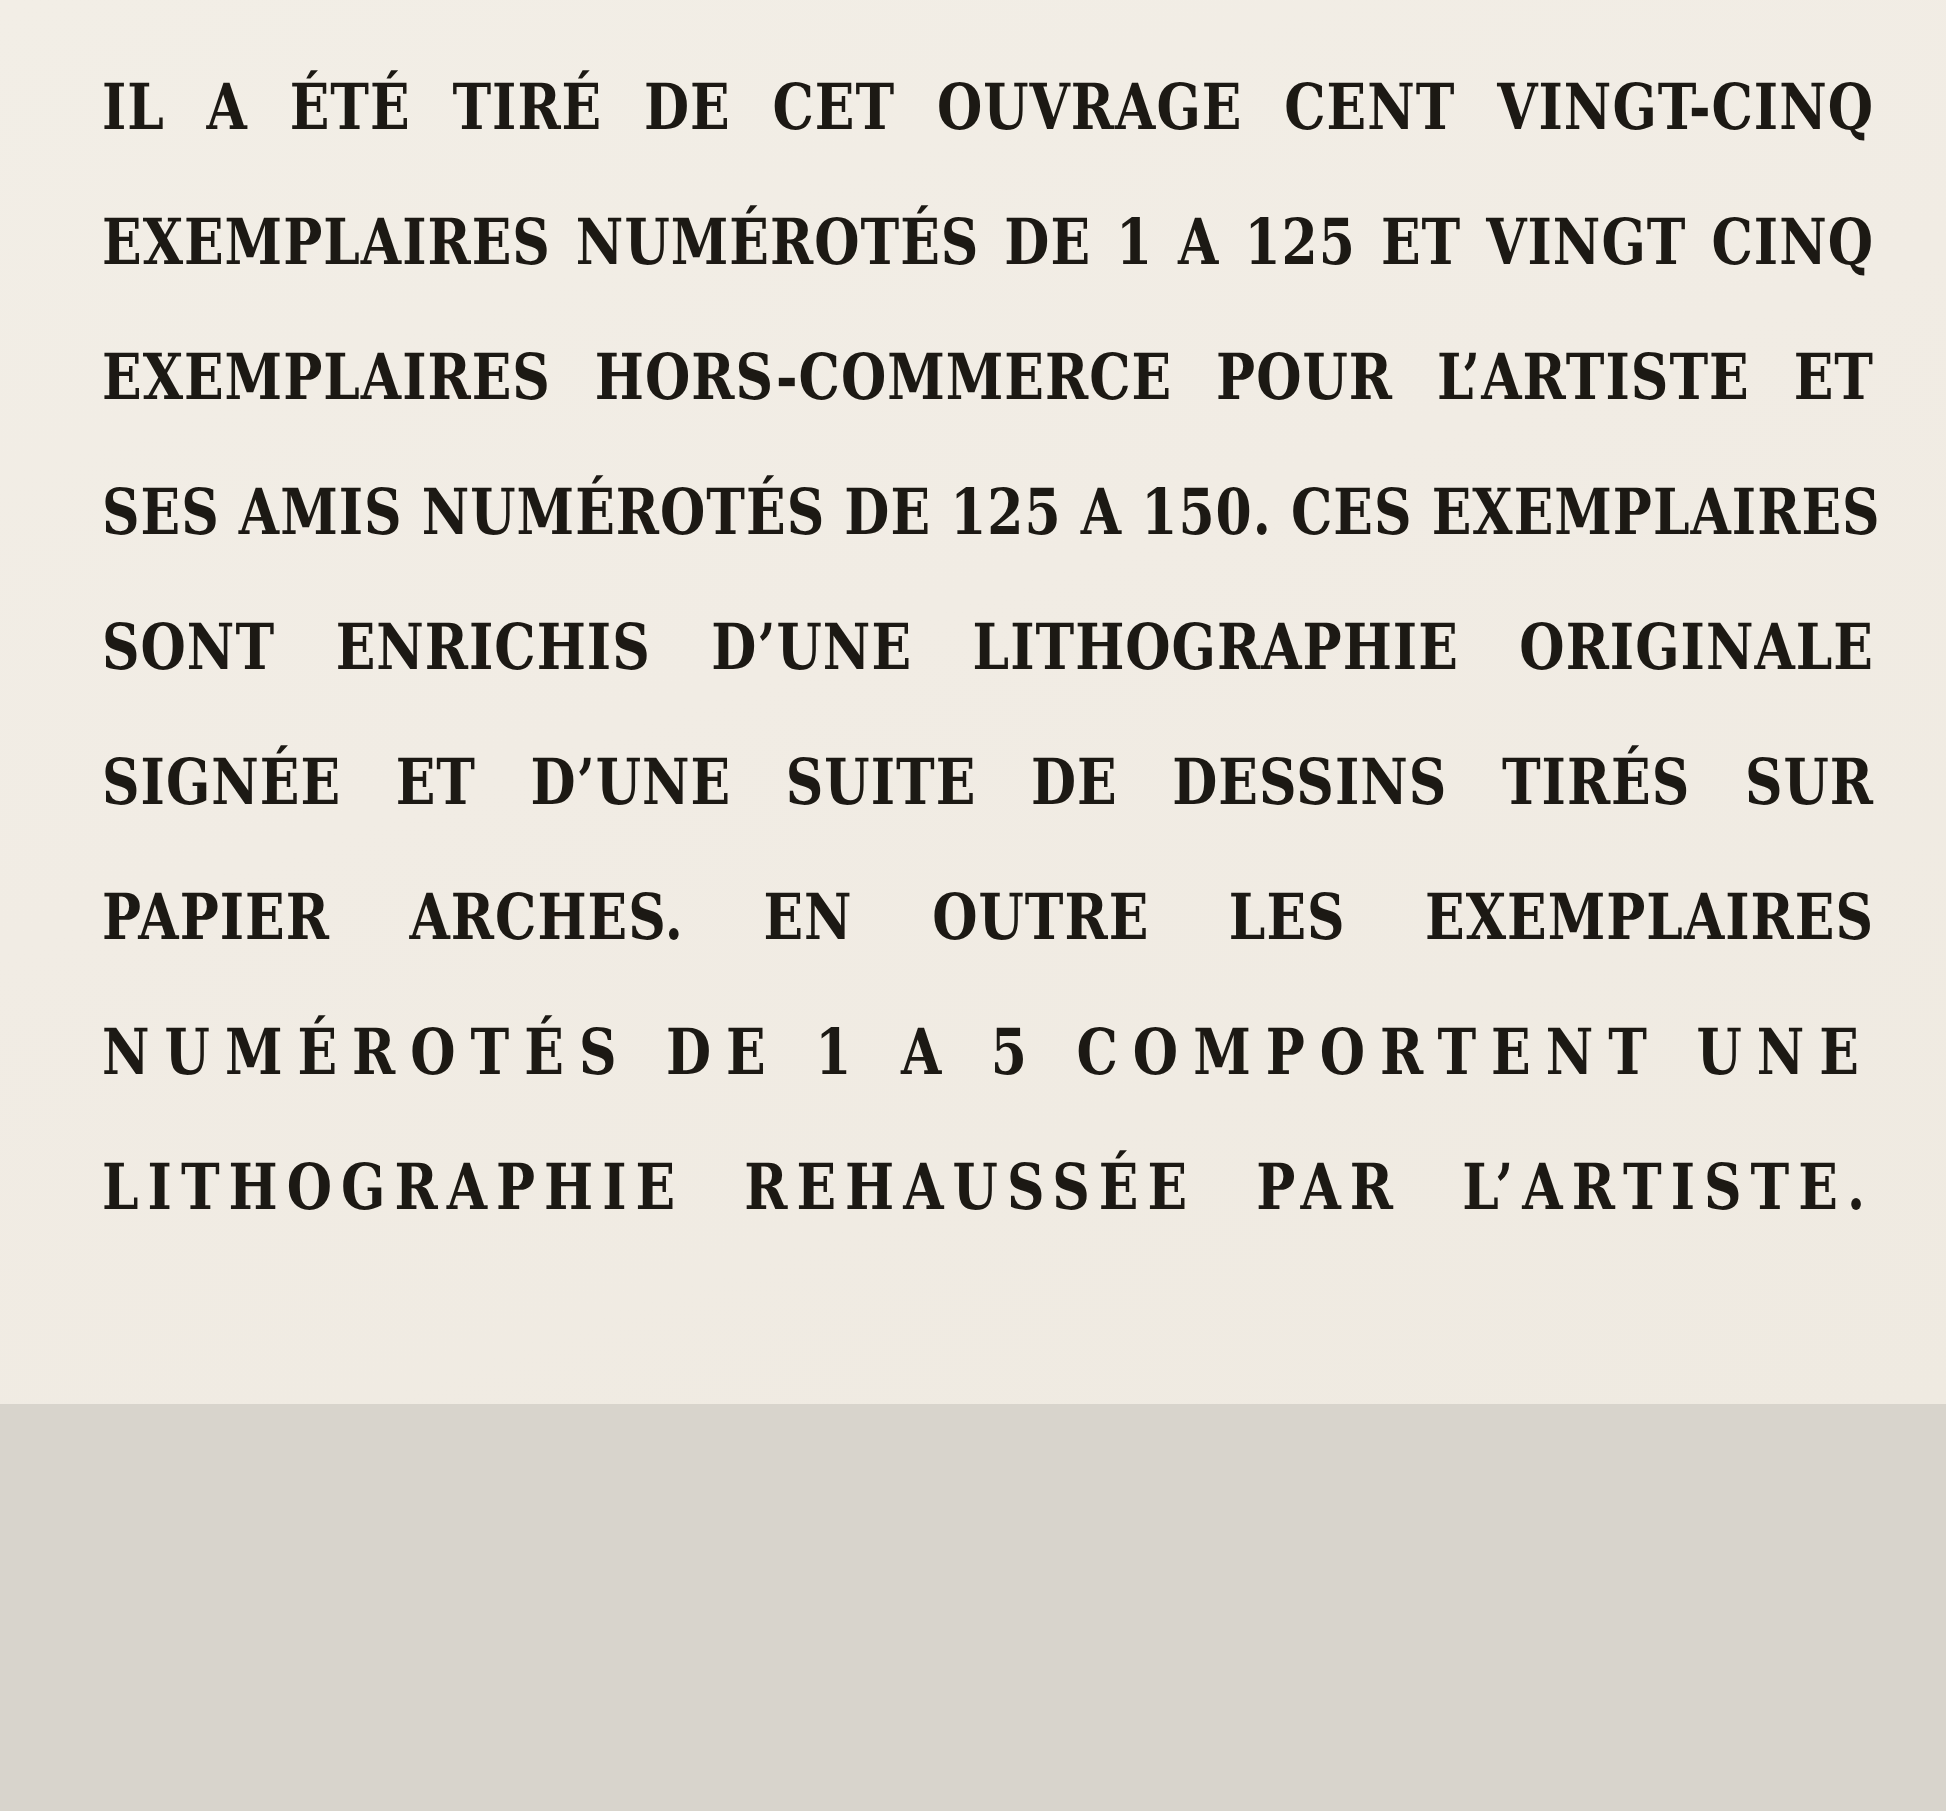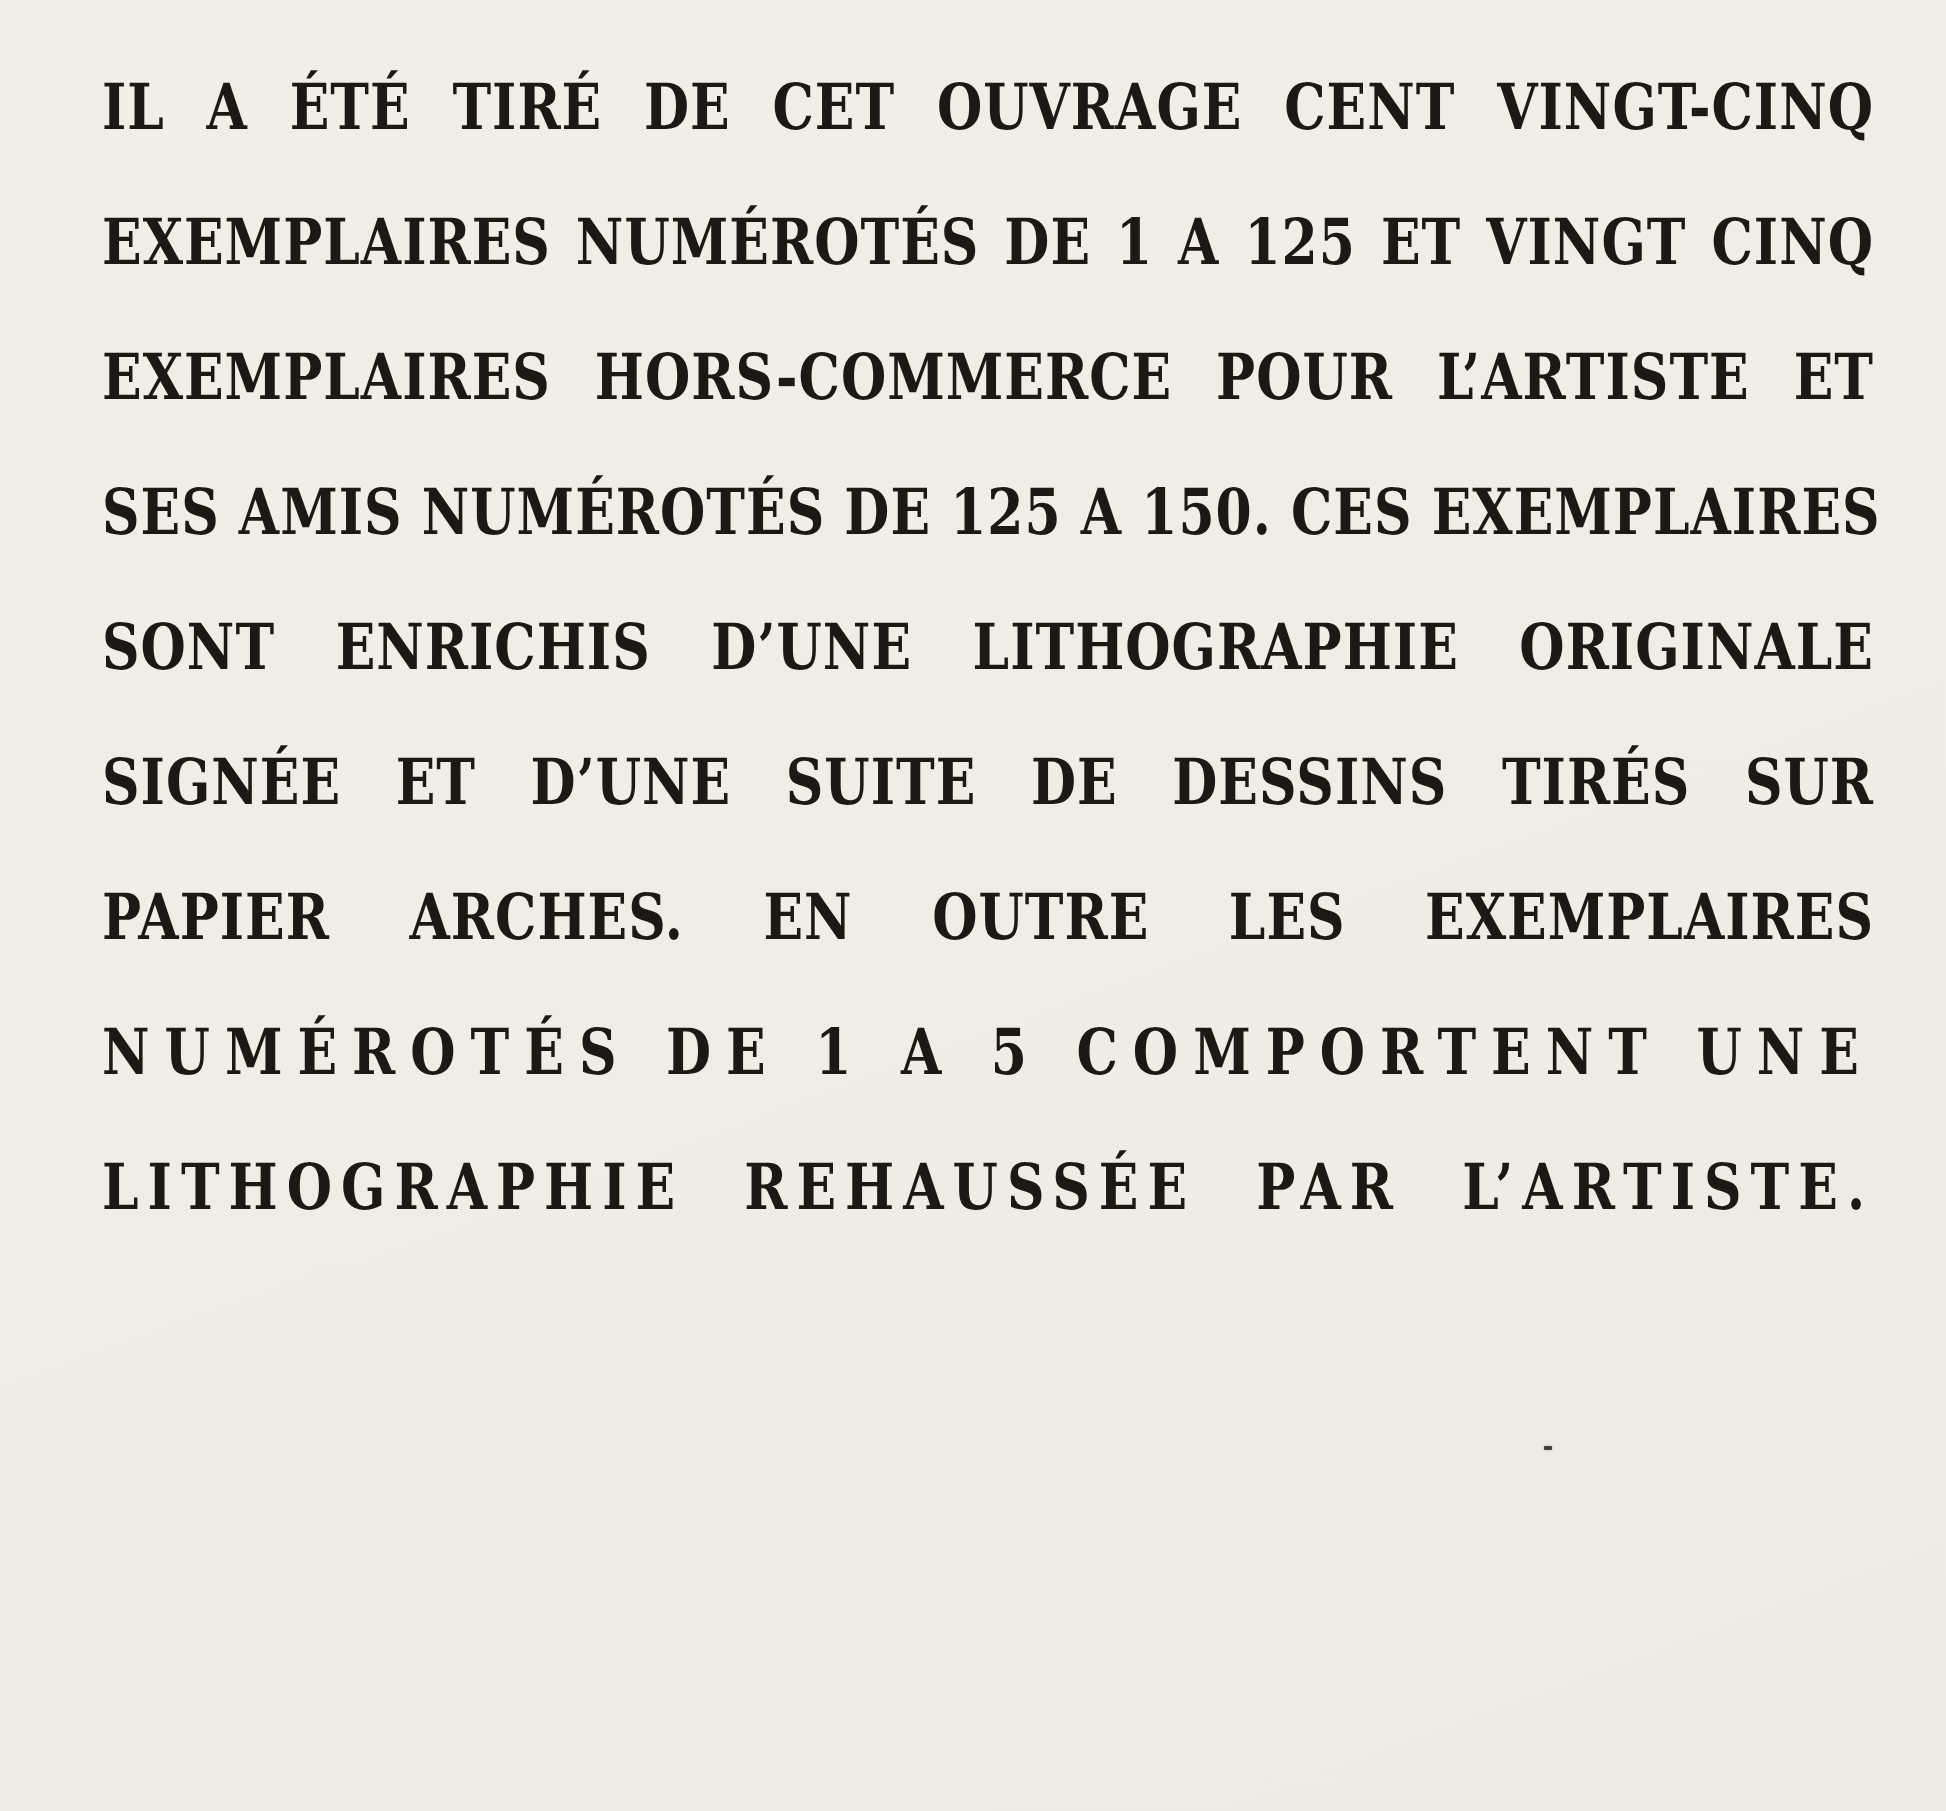--- a/index.html
+++ b/index.html
@@ -3,21 +3,21 @@
 <meta charset="utf-8">
 <style>
   html, body {
     margin: 0;
     padding: 0;
     background: #d8d4cc;
   }
   .page {
     position: relative;
     width: 1946px;
-    height: 1811px;
+    height: 1404px;
     overflow: hidden;
     background: linear-gradient(160deg, #f2eee6 0%, #f1ece4 45%, #efeae1 100%);
     font-family: "DejaVu Serif", "Liberation Serif", serif;
   }
   .text-block {
     position: absolute;
     left: 102px;
     right: 72px;
     top: 40px;
   }

